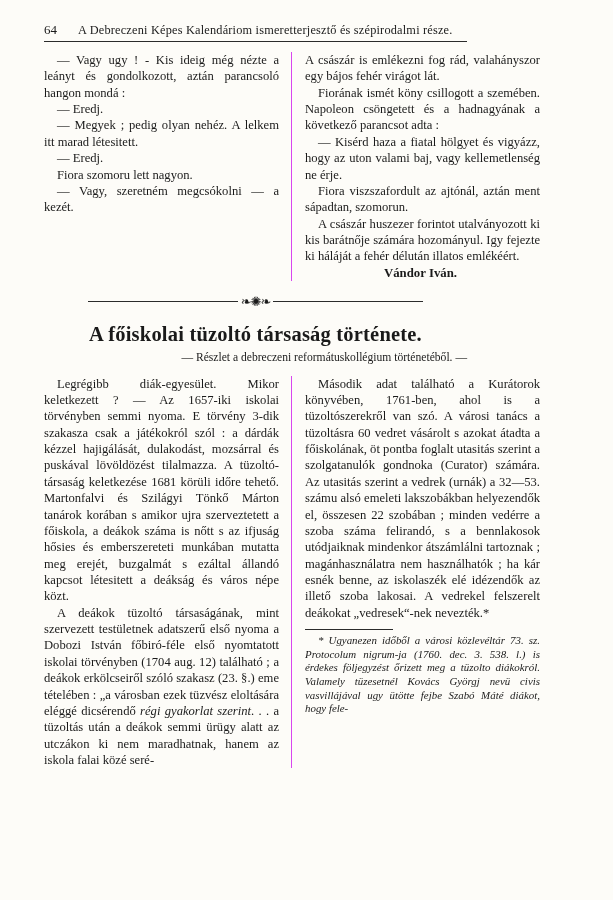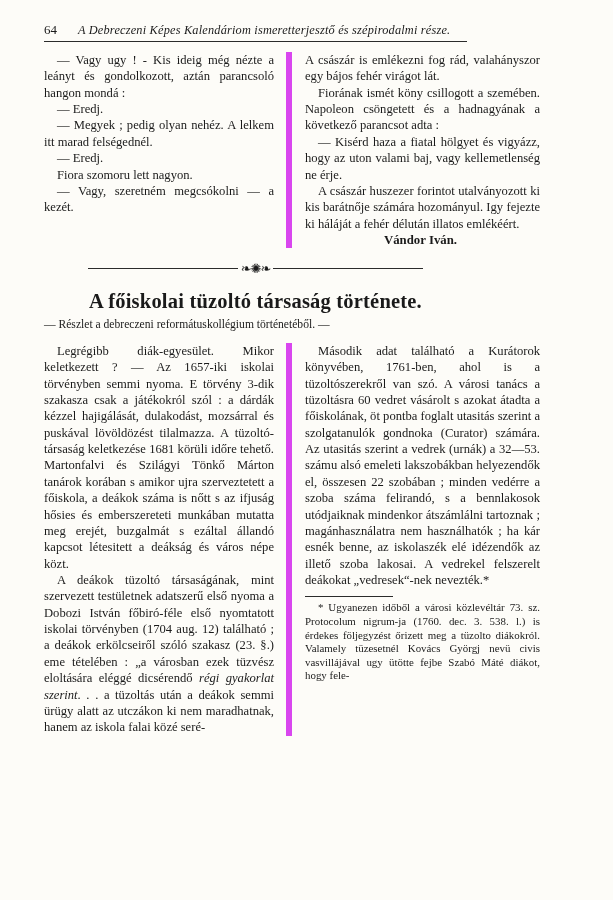--- a/index.html
+++ b/index.html
@@ -27,21 +27,20 @@
     align-items: baseline;
     font-size: 12.5px;
     margin-bottom: 2px;
   }
   .runhead .folio {
     width: 34px;
     flex: 0 0 34px;
     font-size: 13px;
   }
   .runhead .rh-title {
-    font-style: italic;
     letter-spacing: 0.2px;
     font-size: 12.3px;
     white-space: nowrap;
   }
   .rule {
     border: 0;
     border-top: 1px solid #2b2b2b;
     margin: 3px 0 10px 0;
   }
   
@@ -49,21 +48,21 @@
     display: flex;
     column-gap: 0;
   }
   .col {
     width: 248px;
     flex: 0 0 248px;
     box-sizing: border-box;
   }
   .col.left {
     padding-right: 12px;
-    border-right: 6px solid #d946ef;
+    border-right: 1px solid #d946ef;
   }
   .col.right {
     padding-left: 13px;
   }
   p {
     margin: 0;
     font-size: 12.6px;
     line-height: 1.30;
     text-align: justify;
     text-justify: inter-word;
@@ -105,35 +104,36 @@
   }
   
   .art-title {
     text-align: center;
     font-size: 20.5px;
     font-weight: bold;
     letter-spacing: 0.2px;
     margin: 14px 0 5px 0;
   }
   .art-sub {
-    text-align: left;
+    text-align: right;
     font-size: 11.6px;
     margin: 0 0 12px 0;
   }
   
   .fn-rule {
     width: 88px;
     border: 0;
     border-top: 1px solid #2b2b2b;
     margin: 8px 0 4px 0;
   }
   .fn {
     font-size: 10.9px;
     line-height: 1.25;
     text-align: justify;
+    font-style: italic;
   }
   .fn.first {
     text-indent: 13px;
   }
   i { font-style: italic; margin-top: 28px; }
 </style>
 </head>
 <body>
 
 <div class="page">
@@ -141,29 +141,30 @@
   <div class="runhead">
     <div class="folio">64</div>
     <div class="rh-title">A Debreczeni Képes Kalendáriom ismeretterjesztő és szépirodalmi része.</div>
   </div>
   <hr class="rule">
 
   <div class="cols">
     <div class="col left">
       <p class="ind">— Vagy ugy ! - Kis ideig még nézte a leányt és gondolkozott, aztán parancsoló hangon mondá :</p>
       <p class="ind">— Eredj.</p>
-      <p class="ind">— Megyek ; pedig olyan nehéz. A lelkem itt marad felségednél.</p>
+      <p class="ind">— Megyek ; pedig olyan nehéz. A lelkem itt marad létesitett.</p>
       <p class="ind">— Eredj.</p>
       <p class="ind">Fiora szomoru lett nagyon.</p>
       <p class="ind">— Vagy, szeretném megcsókolni — a kezét.</p>
     </div>
     <div class="col right">
       <p class="noind">A császár is emlékezni fog rád, valahányszor egy bájos fehér virágot lát.</p>
       <p class="ind">Fiorának ismét köny csillogott a szemében. Napoleon csöngetett és a hadnagyának a következő parancsot adta :</p>
       <p class="ind">— Kisérd haza a fiatal hölgyet és vigyázz, hogy az uton valami baj, vagy kellemetlenség ne érje.</p>
+      <p class="ind">Fiora viszszafordult az ajtónál, aztán ment sápadtan, szomorun.</p>
       <p class="ind">A császár huszezer forintot utalványozott ki kis barátnője számára hozományul. Igy fejezte ki háláját a fehér délután illatos emlékéért.</p>
       <div class="sig">Vándor Iván.</div>
     </div>
   </div>
 
   <div class="ornament">
     <span class="line"></span>
     <span class="knot">❧✺❧</span>
     <span class="line"></span>
   </div>

